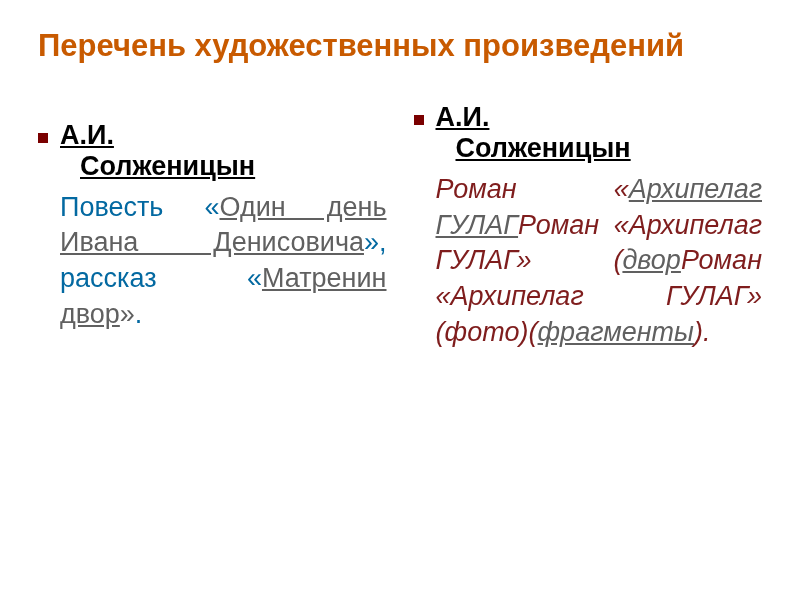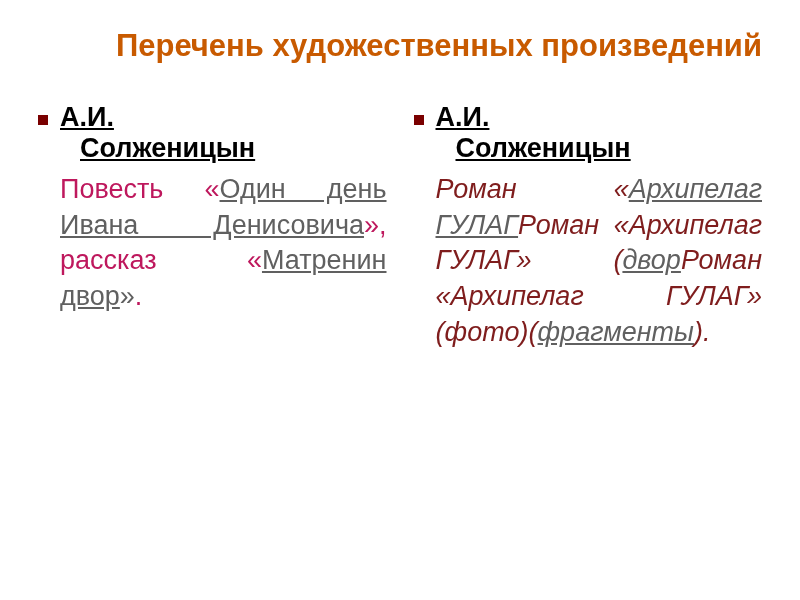--- a/index.html
+++ b/index.html
@@ -11,26 +11,27 @@
       width: 800px;
       height: 600px;
       background: #ffffff;
       font-family: Arial, sans-serif;
       padding: 28px 38px;
     }
     .title {
       color: #c85a00;
       font-size: 31px;
       font-weight: bold;
-      text-align: right;
+      text-align: left;
       margin-bottom: 38px;
     }
     .columns {
       display: flex;
       gap: 27px;
+      align-items: center;
     }
     .column {
       flex: 1;
     }
     .bullet-row {
       display: flex;
       align-items: flex-start;
       margin-bottom: 8px;
     }
     .bullet {
@@ -53,21 +54,21 @@
       margin-left: 20px;
     }
     .body-text {
       font-size: 27px;
       line-height: 1.32;
       text-align: justify;
       margin-left: 22px;
       margin-top: 4px;
     }
     .plain {
-      color: #be185d;
+      color: #0369a1;
     }
     .link {
       color: #606060;
       text-decoration: underline;
     }
     .period-link {
       color: #606060;
     }
     .italic {
       font-style: italic;

